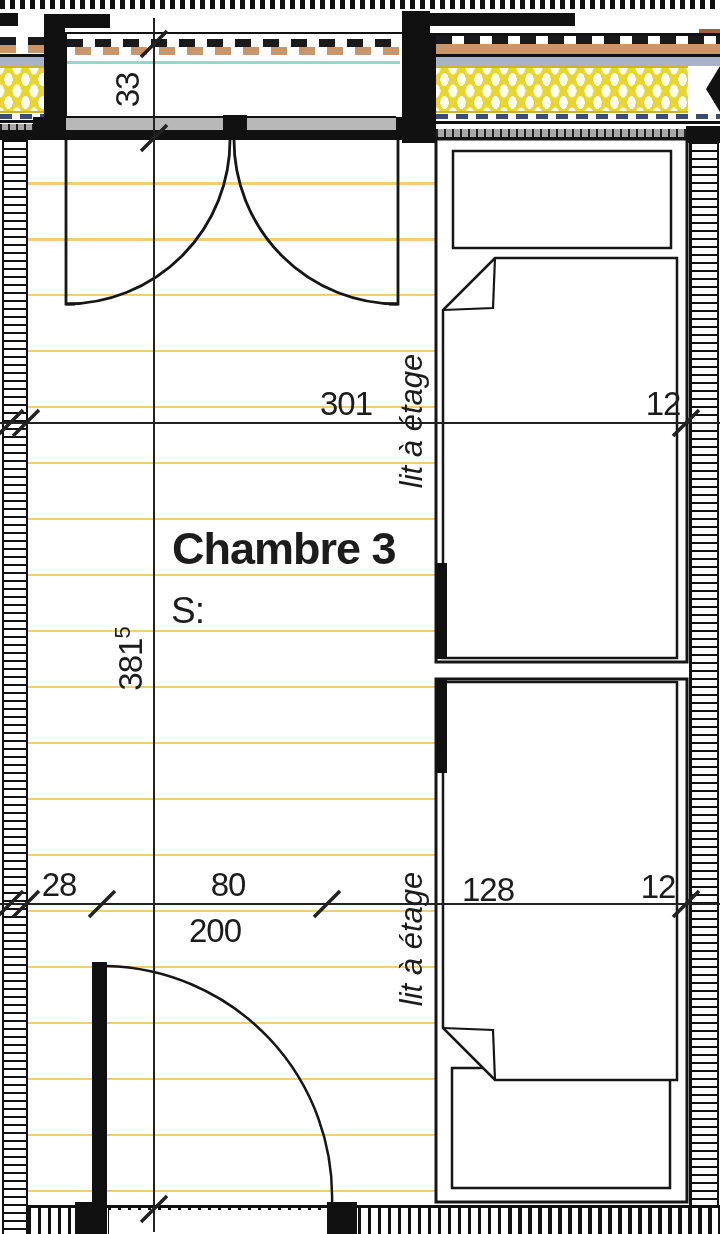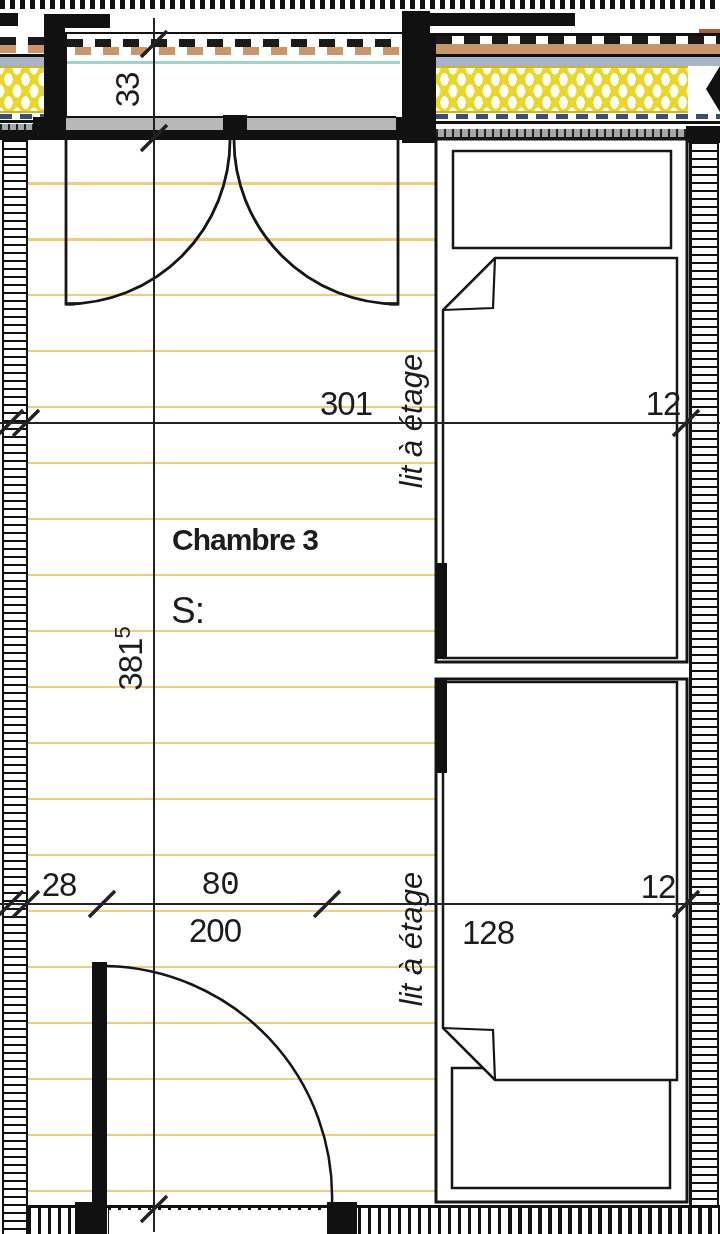--- a/index.html
+++ b/index.html
@@ -51,21 +51,21 @@
                      radial-gradient(ellipse 6.5px 10px at 50% 50%,#fffef5 62%,rgba(0,0,0,0) 66%);
     background-size:17px 23px,17px 23px;background-position:0 0,8.5px 11.5px;
     border-top:2px solid #c9b62a;border-bottom:2px solid #c9b62a;}
   .win-box{left:65px;top:32px;width:339px;height:108px;border:2.5px solid #111;background:#fff;z-index:6;}
   .win-sill{left:66px;top:116px;width:330px;height:16px;background:#b8b8b8;
     border-top:2.5px solid #111;border-bottom:2.5px solid #111;z-index:7;}
   .win-block{left:223px;top:115px;width:24px;height:18px;background:#111;z-index:8;}
   .win-teal{left:67px;top:61px;width:333px;height:2.5px;background:#9dd3c8;z-index:7;}
   .inner-face{left:0;top:130px;width:404px;height:10px;background:#111;z-index:9;}
   .inner-face-thin{left:404px;top:137px;width:286px;height:4px;background:#111;z-index:9;}
-  .title{font-weight:bold;font-size:30px;letter-spacing:-1px;}
+  .title{font-weight:bold;font-size:45px;letter-spacing:-1px;}
   .area{font-size:37px;letter-spacing:-1px;}
   .sill-label{font-size:30px;}
   .bed-label{font-size:31px;}
   sup{font-size:22px;}
 </style>
 </head>
 <body>
 
 <div id="plan">
 
@@ -171,23 +171,23 @@
       <line x1="673" y1="917" x2="699" y2="891"></line>
     </g>
   </svg>
 
   <div class="txt title" style="left:172px;top:523px;">Chambre 3</div>
   <div class="txt area" style="left:171px;top:590px;">S:</div>
 
   <div class="txt dim ctr" style="left:346px;top:404px;">301</div>
   <div class="txt dim ctr" style="left:663px;top:404px;">12</div>
   <div class="txt dim ctr" style="left:59px;top:885px;">28</div>
-  <div class="txt dim ctr" style="left:220px;top:885px;font-family:Liberation Mono, monospace;">80</div>
+  <div class="txt dim ctr" style="left:228px;top:885px;">80</div>
   <div class="txt dim ctr" style="left:215px;top:931px;text-align:right;">200</div>
-  <div class="txt dim ctr" style="left:488px;top:933px;">128</div>
+  <div class="txt dim ctr" style="left:488px;top:890px;">128</div>
   <div class="txt dim ctr" style="left:658px;top:887px;">12</div>
 
   <div class="txt dim vtx" style="left:128px;top:90px;">33</div>
   <div class="txt dim vtx" style="left:130px;top:659px;"><span>381</span><sup>5</sup></div>
 
   <div class="txt ital bed-label vtx" style="left:412px;top:421px;">lit à étage</div>
   <div class="txt ital bed-label vtx" style="left:412px;top:939px;">lit à étage</div>
 
 </div>
 

